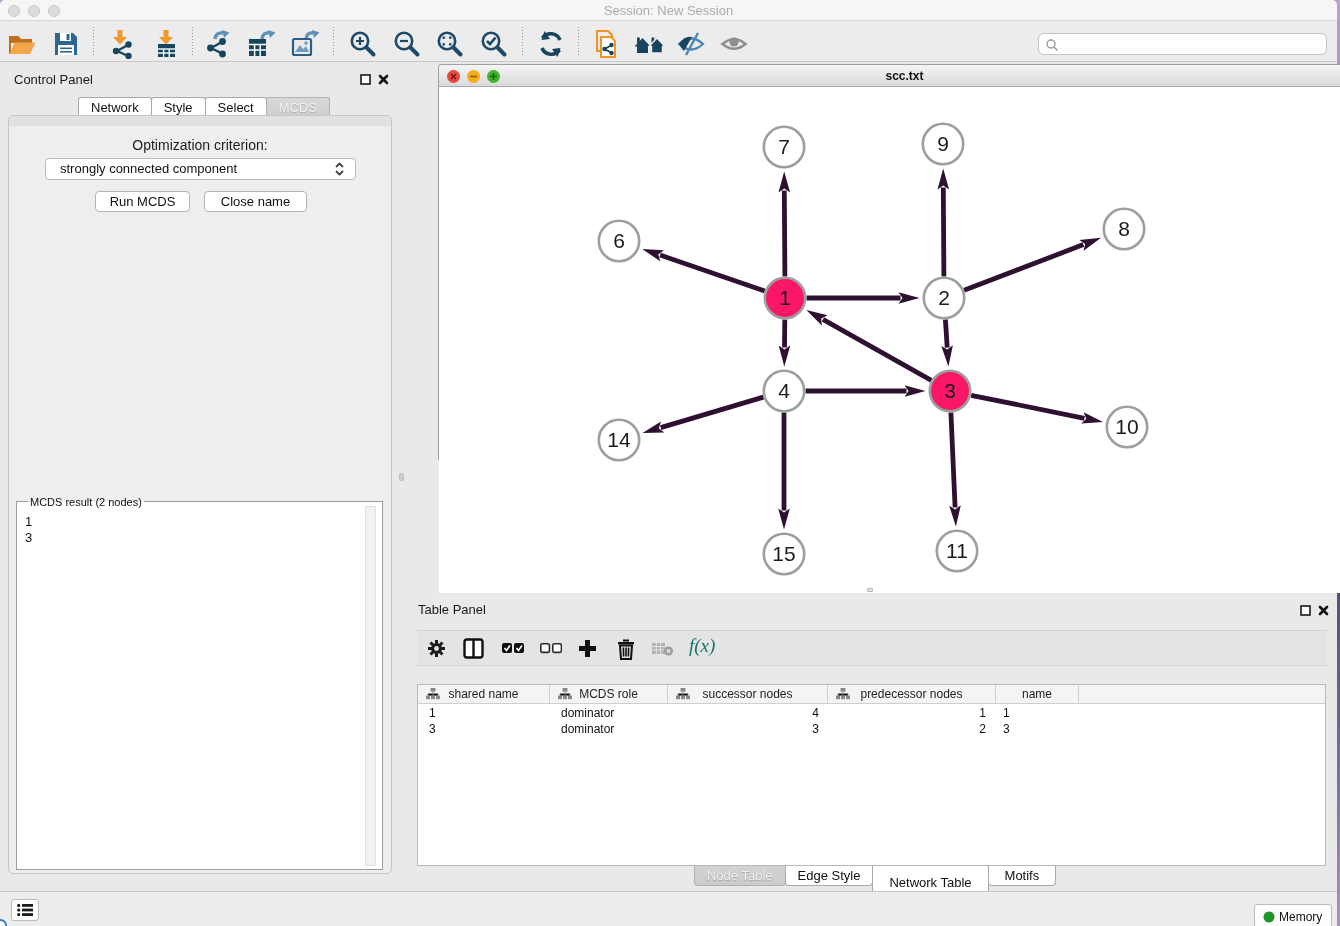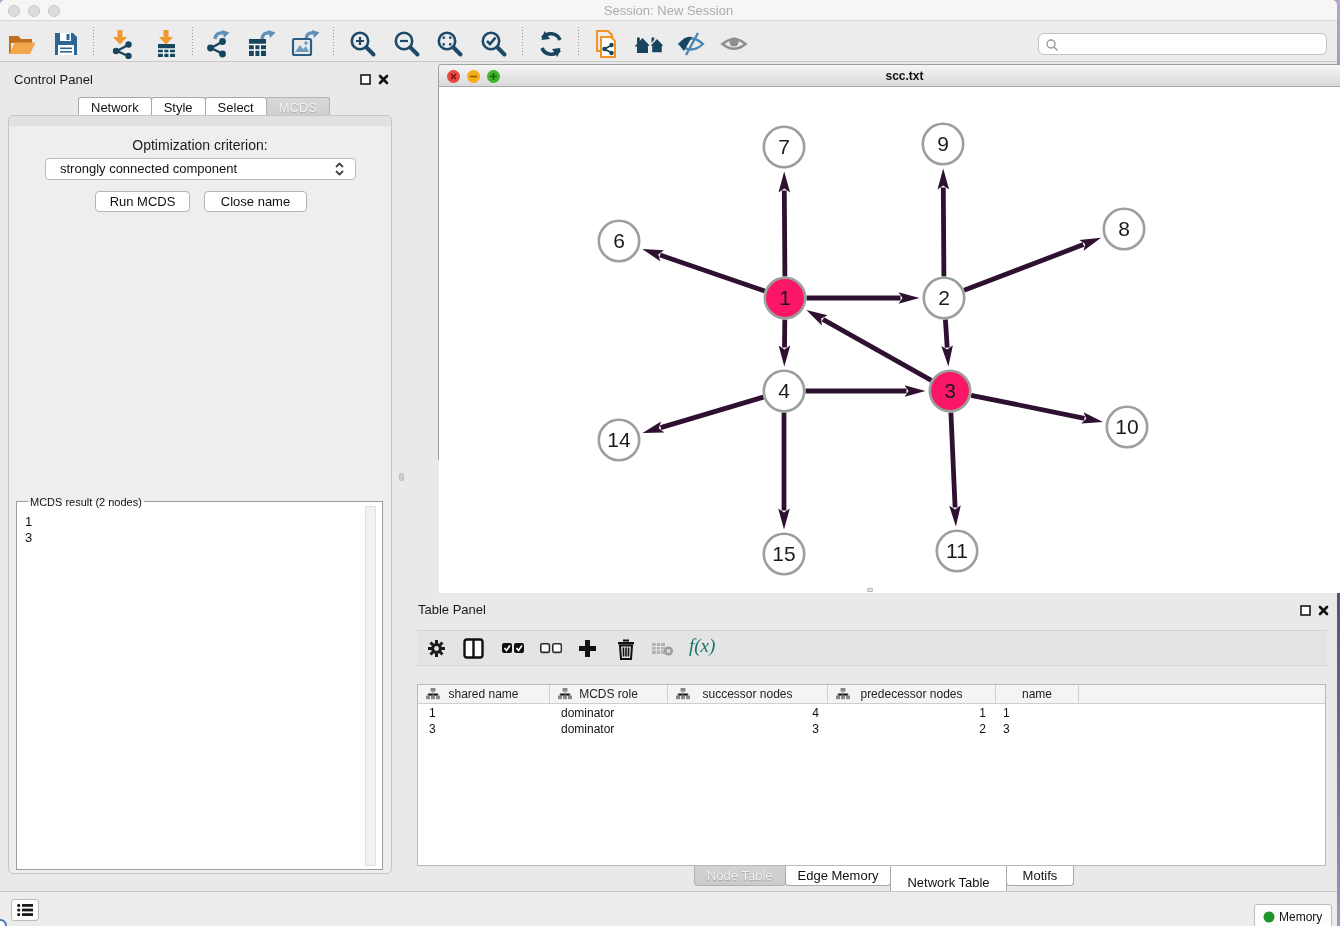--- a/index.html
+++ b/index.html
@@ -450,21 +450,21 @@
   <div class="trow" style="left:410px;top:20px;width:158px;text-align:right;">1</div>
   <div class="trow" style="left:585px;top:20px;">1</div>
   <div class="trow" style="left:11px;top:36px;">3</div>
   <div class="trow" style="left:143px;top:36px;">dominator</div>
   <div class="trow" style="left:250px;top:36px;width:151px;text-align:right;">3</div>
   <div class="trow" style="left:410px;top:36px;width:158px;text-align:right;">2</div>
   <div class="trow" style="left:585px;top:36px;">3</div>
  </div>
  <div class="tabs-bot">
   <div class="btab sel">Node Table</div>
-      <div class="btab">Edge Memory</div>
+      <div class="btab">Edge Style</div>
       <div class="btab" style="padding:16px 16px;">Network Table</div>
       <div class="btab" style="padding:4px 16px;">Motifs</div>
  </div>
 </div>
 
 <div class="status">
  <div class="sbtn" style="left:11px;top:7px;width:28px;height:22px;">
   <svg width="16" height="14" style="position:absolute;left:5px;top:3px;" viewBox="0 0 16 14">
         <g fill="#1a1a1a">
           <circle cx="1.7" cy="2.4" r="1.6"></circle>

